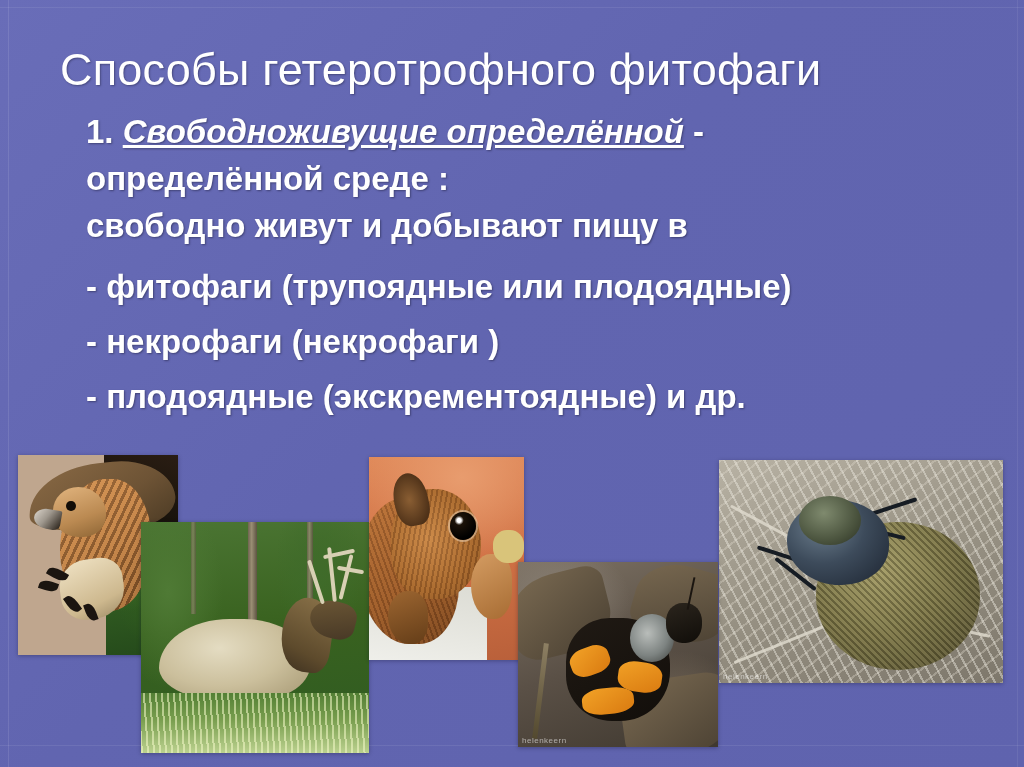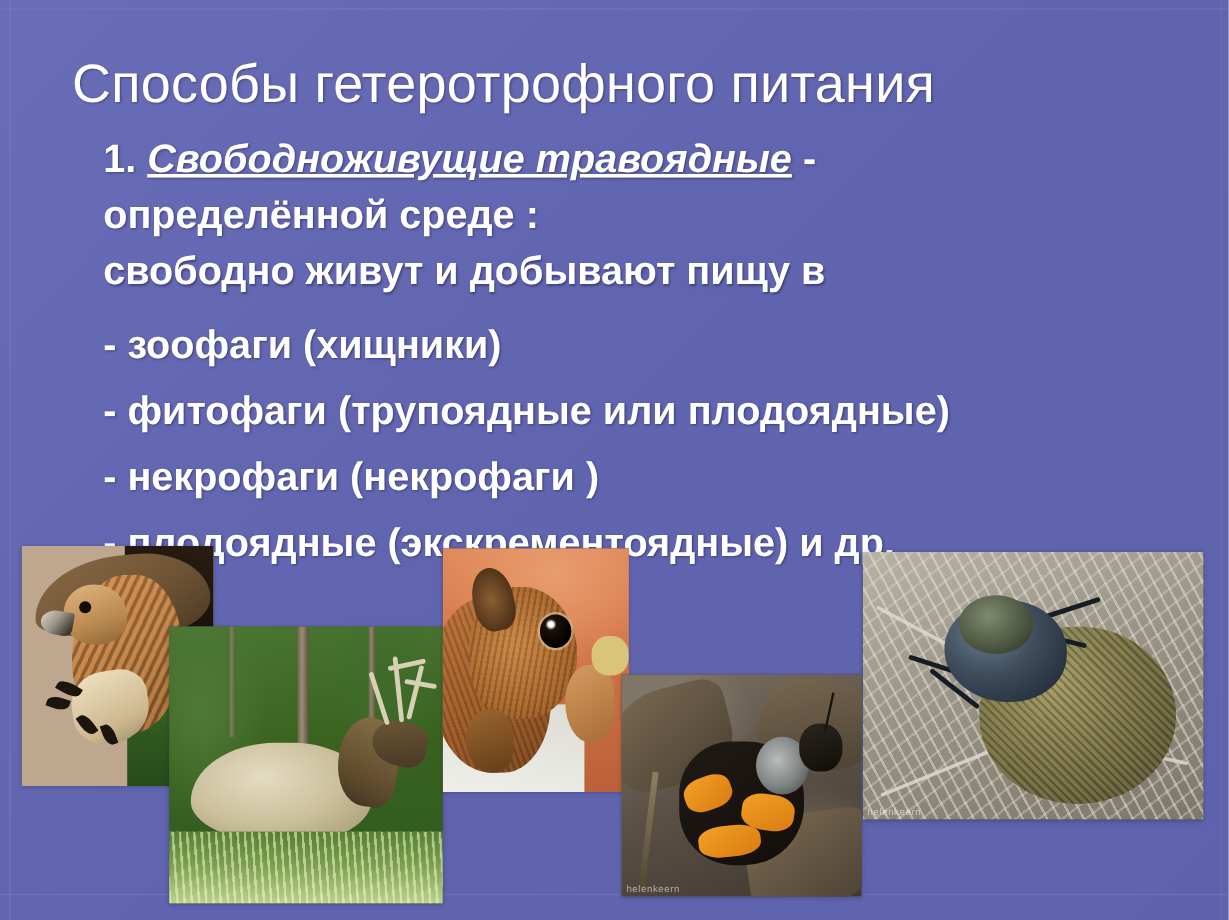--- a/index.html
+++ b/index.html
@@ -382,36 +382,35 @@
 </head>
 <body>
 
 <div class="slide">
 
   <div class="frame-line-left"></div>
   <div class="frame-line-top"></div>
   <div class="frame-line-right"></div>
   <div class="frame-line-bottom"></div>
 
-  <div class="title">Способы гетеротрофного питания</div>
+  <div class="title">Способы гетеротрофного фитофаги</div>
 
   <div class="body-block">
 
     <div class="intro-line">
       <span class="num">1.</span>
-      <span class="em">Свободноживущие  травоядные</span>
+      <span class="em">Свободноживущие  определённой</span>
       <span class="dash">-</span>
     </div>
 
     <div class="para">определённой среде :</div>
 
     <div class="para">свободно живут и добывают пищу в</div>
 
     <div class="bullets">
-      <div class="bullet">- зоофаги (хищники)</div>
       <div class="bullet">- фитофаги (трупоядные  или плодоядные)</div>
       <div class="bullet">- некрофаги (некрофаги )</div>
       <div class="bullet">- плодоядные (экскрементоядные) и др.</div>
     </div>
   </div>
 
   <div class="photo" id="photo-hawk">
     <div class="scene hawk-bg">
       <div class="hawk-dark"></div>
       <div class="hawk-moss"></div>

